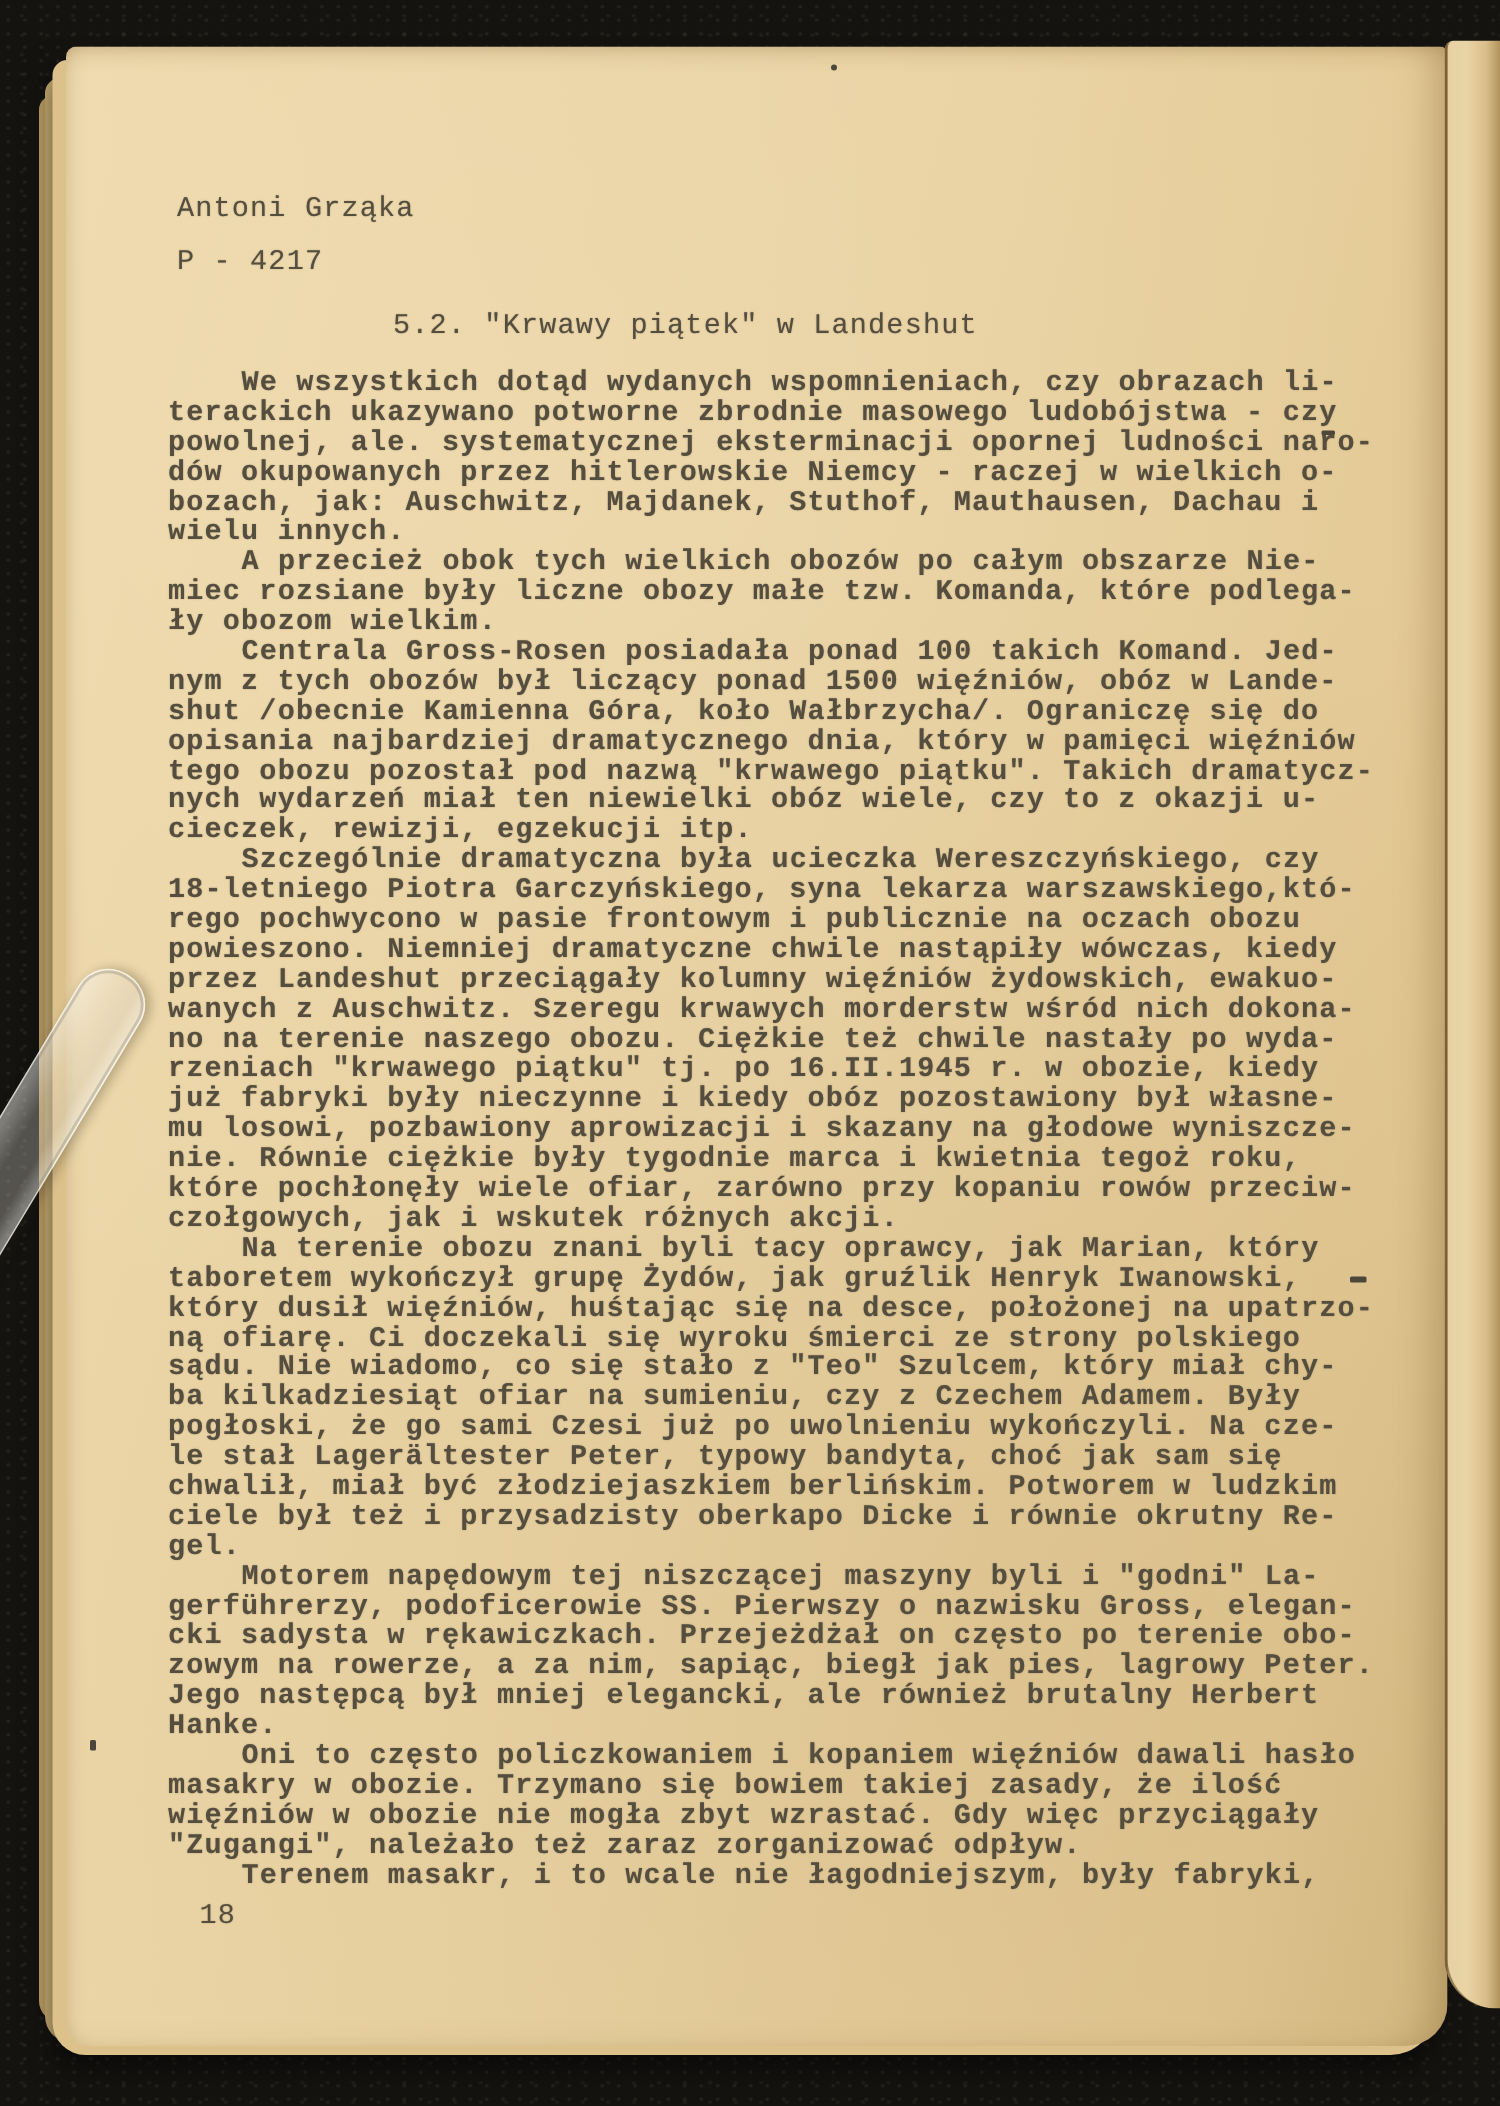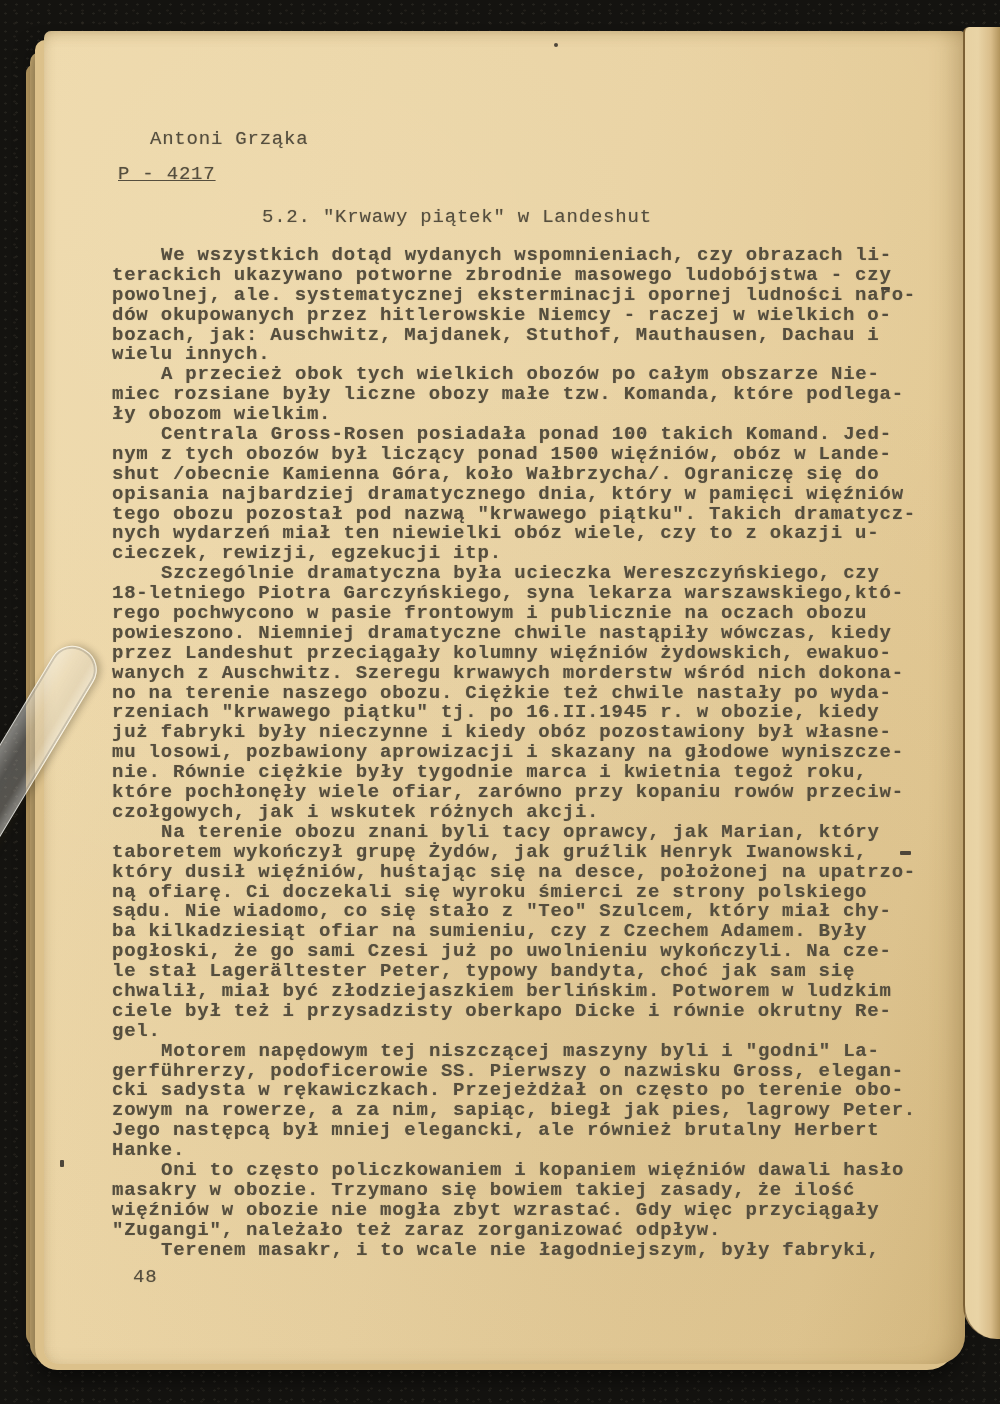--- a/index.html
+++ b/index.html
@@ -57,22 +57,22 @@
       rgba(248,247,242,0.50) 0%, rgba(235,232,224,0.30) 40%,
       rgba(214,210,200,0.34) 75%, rgba(242,240,234,0.52) 100%);
     border: 1.5px solid rgba(250,250,245,0.65);
     box-shadow: inset 0 0 0 2px rgba(120,116,105,0.30),
                 2px 3px 7px rgba(40,32,16,0.28);
   }
   
   .txt { position: absolute; z-index: 3; color: #554e3e;
          text-shadow: 0 0 1px rgba(85,78,62,0.45);
          font-size: 19px; letter-spacing: 0.78px; white-space: pre; }
-  .author-line { left: 118px; top: 128px; margin-left: 32px; }
-  .id-line     { left: 118px; top: 163px; text-decoration: underline; }
+  .author-line { left: 118px; top: 128px; }
+  .id-line     { left: 118px; top: 163px; }
   .title-line  { left: 262px; top: 206px; }
   .body-text   { left: 112px; top: 246px; font-weight: bold; }
   .body-text .line { height: 19.9px; line-height: 19.9px; white-space: pre; }
   .body-text .line.indent { padding-left: 49px; }
   .page-number { left: 133px; top: 1266px; }
   
   .speck { position: absolute; z-index: 3; background: #4d463a; border-radius: 1px; }
   .speck-1 { left: 554px; top: 43px;  width: 4px; height: 4px; border-radius: 50%; }
   .speck-2 { left: 881px; top: 287px; width: 9px; height: 3px; }
   .speck-3 { left: 900px; top: 851px; width: 11px; height: 4px; }
@@ -86,21 +86,21 @@
   <div class="stack-b"></div>
   <div class="stack-a"></div>
 
   <div class="page"></div>
   <div class="facing-page"></div>
 
   <div class="txt author-line">Antoni Grząka</div>
   <div class="txt id-line">P - 4217</div>
   <div class="txt title-line">5.2. "Krwawy piątek" w Landeshut</div>
   <div class="txt body-text"><div class="line indent">We wszystkich dotąd wydanych wspomnieniach, czy obrazach li-</div><div class="line">terackich ukazywano potworne zbrodnie masowego ludobójstwa - czy</div><div class="line">powolnej, ale. systematycznej eksterminacji opornej ludności naro-</div><div class="line">dów okupowanych przez hitlerowskie Niemcy - raczej w wielkich o-</div><div class="line">bozach, jak: Auschwitz, Majdanek, Stuthof, Mauthausen, Dachau i</div><div class="line">wielu innych.</div><div class="line indent">A przecież obok tych wielkich obozów po całym obszarze Nie-</div><div class="line">miec rozsiane były liczne obozy małe tzw. Komanda, które podlega-</div><div class="line">ły obozom wielkim.</div><div class="line indent">Centrala Gross-Rosen posiadała ponad 100 takich Komand. Jed-</div><div class="line">nym z tych obozów był liczący ponad 1500 więźniów, obóz w Lande-</div><div class="line">shut /obecnie Kamienna Góra, koło Wałbrzycha/. Ograniczę się do</div><div class="line">opisania najbardziej dramatycznego dnia, który w pamięci więźniów</div><div class="line">tego obozu pozostał pod nazwą "krwawego piątku". Takich dramatycz-</div><div class="line">nych wydarzeń miał ten niewielki obóz wiele, czy to z okazji u-</div><div class="line">cieczek, rewizji, egzekucji itp.</div><div class="line indent">Szczególnie dramatyczna była ucieczka Wereszczyńskiego, czy</div><div class="line">18-letniego Piotra Garczyńskiego, syna lekarza warszawskiego,któ-</div><div class="line">rego pochwycono w pasie frontowym i publicznie na oczach obozu</div><div class="line">powieszono. Niemniej dramatyczne chwile nastąpiły wówczas, kiedy</div><div class="line">przez Landeshut przeciągały kolumny więźniów żydowskich, ewakuo-</div><div class="line">wanych z Auschwitz. Szeregu krwawych morderstw wśród nich dokona-</div><div class="line">no na terenie naszego obozu. Ciężkie też chwile nastały po wyda-</div><div class="line">rzeniach "krwawego piątku" tj. po 16.II.1945 r. w obozie, kiedy</div><div class="line">już fabryki były nieczynne i kiedy obóz pozostawiony był własne-</div><div class="line">mu losowi, pozbawiony aprowizacji i skazany na głodowe wyniszcze-</div><div class="line">nie. Równie ciężkie były tygodnie marca i kwietnia tegoż roku,</div><div class="line">które pochłonęły wiele ofiar, zarówno przy kopaniu rowów przeciw-</div><div class="line">czołgowych, jak i wskutek różnych akcji.</div><div class="line indent">Na terenie obozu znani byli tacy oprawcy, jak Marian, który</div><div class="line">taboretem wykończył grupę Żydów, jak gruźlik Henryk Iwanowski,</div><div class="line">który dusił więźniów, huśtając się na desce, położonej na upatrzo-</div><div class="line">ną ofiarę. Ci doczekali się wyroku śmierci ze strony polskiego</div><div class="line">sądu. Nie wiadomo, co się stało z "Teo" Szulcem, który miał chy-</div><div class="line">ba kilkadziesiąt ofiar na sumieniu, czy z Czechem Adamem. Były</div><div class="line">pogłoski, że go sami Czesi już po uwolnieniu wykończyli. Na cze-</div><div class="line">le stał Lagerältester Peter, typowy bandyta, choć jak sam się</div><div class="line">chwalił, miał być złodziejaszkiem berlińskim. Potworem w ludzkim</div><div class="line">ciele był też i przysadzisty oberkapo Dicke i równie okrutny Re-</div><div class="line">gel.</div><div class="line indent">Motorem napędowym tej niszczącej maszyny byli i "godni" La-</div><div class="line">gerführerzy, podoficerowie SS. Pierwszy o nazwisku Gross, elegan-</div><div class="line">cki sadysta w rękawiczkach. Przejeżdżał on często po terenie obo-</div><div class="line">zowym na rowerze, a za nim, sapiąc, biegł jak pies, lagrowy Peter.</div><div class="line">Jego następcą był mniej elegancki, ale również brutalny Herbert</div><div class="line">Hanke.</div><div class="line indent">Oni to często policzkowaniem i kopaniem więźniów dawali hasło</div><div class="line">masakry w obozie. Trzymano się bowiem takiej zasady, że ilość</div><div class="line">więźniów w obozie nie mogła zbyt wzrastać. Gdy więc przyciągały</div><div class="line">"Zugangi", należało też zaraz zorganizować odpływ.</div><div class="line indent">Terenem masakr, i to wcale nie łagodniejszym, były fabryki,</div></div>
-  <div class="txt page-number">48</div>
+  <div class="txt page-number">18</div>
 
   <div class="speck speck-1"></div>
   <div class="speck speck-2"></div>
   <div class="speck speck-3"></div>
   <div class="speck speck-4"></div>
 
   <div class="clip"></div>
 </div>
 
 </body></html>

